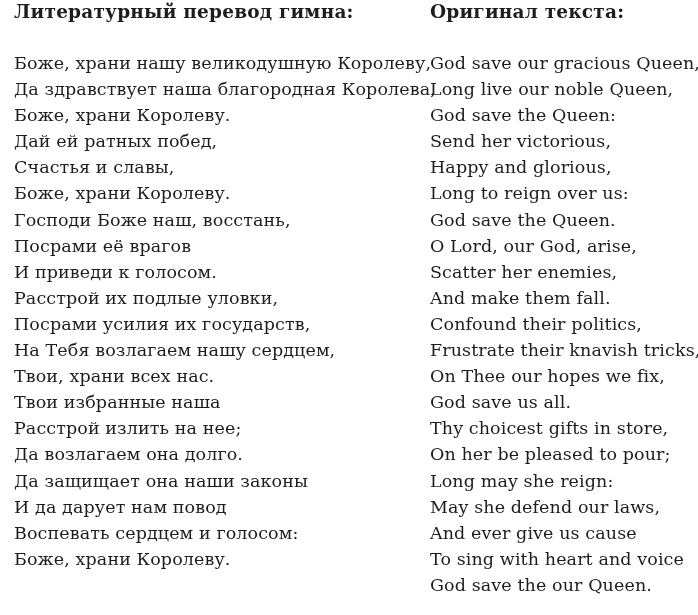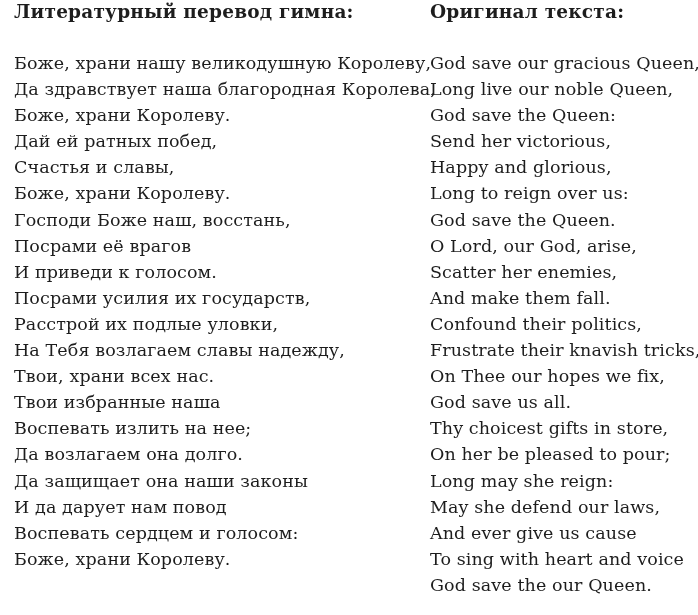--- a/index.html
+++ b/index.html
@@ -61,26 +61,26 @@
     <div class="poem-lines">
       <div class="poem-line">Боже, храни нашу великодушную Королеву,</div>
       <div class="poem-line">Да здравствует наша благородная Королева,</div>
       <div class="poem-line">Боже, храни Королеву.</div>
       <div class="poem-line">Дай ей ратных побед,</div>
       <div class="poem-line">Счастья и славы,</div>
       <div class="poem-line">Боже, храни Королеву.</div>
       <div class="poem-line">Господи Боже наш, восстань,</div>
       <div class="poem-line">Посрами её врагов</div>
       <div class="poem-line">И приведи к голосом.</div>
+      <div class="poem-line">Расстрой их подлые уловки,</div>
       <div class="poem-line">Посрами усилия их государств,</div>
-      <div class="poem-line">Расстрой их подлые уловки,</div>
-      <div class="poem-line">На Тебя возлагаем славы надежду,</div>
+      <div class="poem-line">На Тебя возлагаем нашу сердцем,</div>
       <div class="poem-line">Твои, храни всех нас.</div>
       <div class="poem-line">Твои избранные наша</div>
-      <div class="poem-line">Воспевать излить на нее;</div>
+      <div class="poem-line">Расстрой излить на нее;</div>
       <div class="poem-line">Да возлагаем она долго.</div>
       <div class="poem-line">Да защищает она наши законы</div>
       <div class="poem-line">И да дарует нам повод</div>
       <div class="poem-line">Воспевать сердцем и голосом:</div>
       <div class="poem-line">Боже, храни Королеву.</div>
     </div>
   </div>
 
   <div class="column column-right">
     <h2 class="column-heading">Оригинал текста:</h2>

